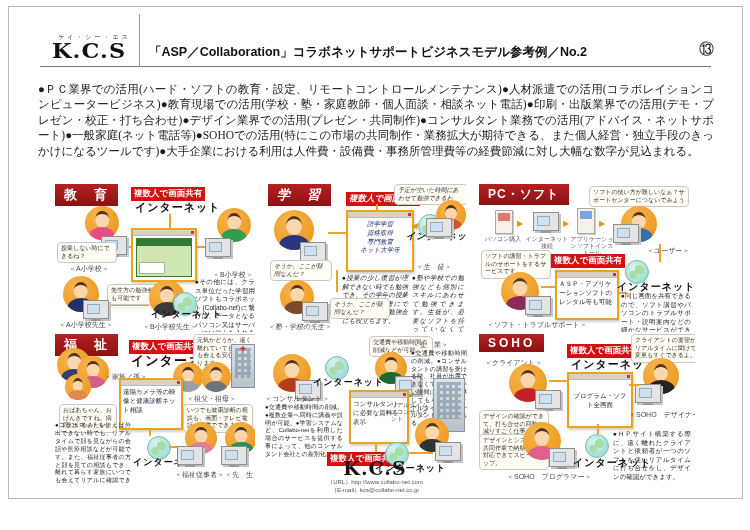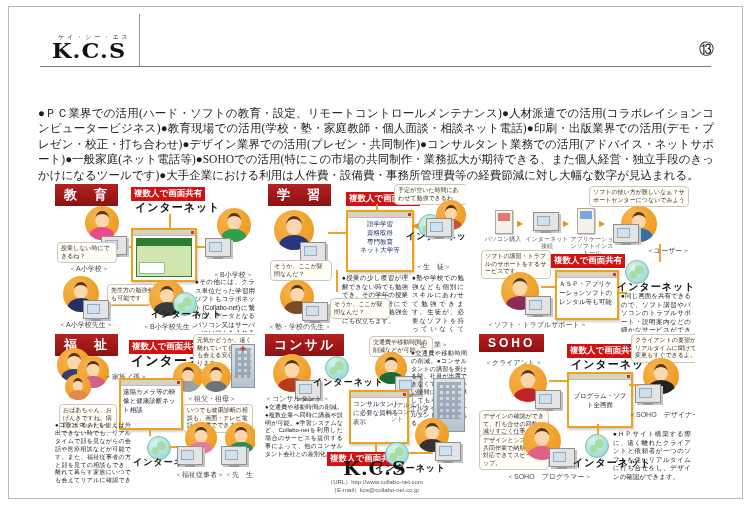--- a/index.html
+++ b/index.html
@@ -9,21 +9,21 @@
   
   .brand-ruby{position:absolute;left:58px;top:33px;font-size:6px;letter-spacing:3px;color:#333;}
   .brand{position:absolute;left:52px;top:39px;font-family:"DejaVu Serif",serif;font-weight:bold;
          font-size:20px;letter-spacing:1px;color:#111;transform:scaleX(1.12);transform-origin:left;}
   .vdiv{position:absolute;left:139px;top:14px;width:1px;height:52px;background:#9a9a9a;}
   .htitle{position:absolute;left:149px;top:44px;font-size:12.5px;font-weight:bold;color:#111;white-space:nowrap;}
   .hline{position:absolute;left:40px;top:66px;width:671px;height:1px;background:#777;}
   .pageno{position:absolute;left:699px;top:40px;font-size:15px;color:#222;}
   
   .intro{position:absolute;left:38px;top:82px;width:676px;font-family:"Liberation Serif",serif;
-         font-size:11.5px;line-height:15.4px;text-align:justify;color:#1c1c1c;margin-top:24px;}
+         font-size:11.5px;line-height:15.4px;text-align:justify;color:#1c1c1c;}
   
   .panel{position:absolute;overflow:hidden;}
   .ph{position:absolute;left:0;top:0;background:linear-gradient(#b32121,#8d1111);color:#fff;
       font-weight:bold;font-size:13px;letter-spacing:2px;padding:2px 9px;white-space:nowrap;}
   .ph.tight{letter-spacing:1px;font-size:12px;}
   .bdg{position:absolute;background:#d21212;color:#fff;font-size:8.5px;font-weight:bold;
        padding:1px 3px;white-space:nowrap;}
   .net{position:absolute;font-weight:bold;color:#111;letter-spacing:1px;white-space:nowrap;font-size:10px;}
   .net.big{font-size:13px;}
   .net.sm{font-size:9px;}
@@ -74,20 +74,21 @@
 </style>
 </head>
 <body>
 
 <div class="page">
   <div class="frame"></div>
 
   <div class="brand-ruby">ケイ・シー・エス</div>
   <div class="brand">K.C.S</div>
   <div class="vdiv"></div>
+  <div class="htitle">「ASP／Collaboration」コラボネットサポートビジネスモデル参考例／No.2</div>
   <div class="hline"></div>
   <div class="pageno">⑬</div>
 
   <div class="intro">●ＰＣ業界での活用(ハード・ソフトの教育・設定、リモートコントロールメンテナンス)●人材派遣での活用(コラボレイションコンピュータービジネス)●教育現場での活用(学校・塾・家庭教師・個人面談・相談ネット電話)●印刷・出版業界での活用(デモ・プレゼン・校正・打ち合わせ)●デザイン業界での活用(プレゼン・共同制作)●コンサルタント業務での活用(アドバイス・ネットサポート)●一般家庭(ネット電話等)●SOHOでの活用(特にこの市場の共同制作・業務拡大が期待できる、また個人経営・独立手段のきっかけになるツールです)●大手企業における利用は人件費・設備費・事務所管理費等の経費節減に対し大幅な数字が見込まれる。</div>
 
   <div class="panel" style="left:55px;top:184px;width:200px;height:148px;text-decoration:underline;">
     <div class="ph">教　育</div>
     <div class="bdg" style="left:76px;top:3px;">複数人で画面共有</div>
     <div class="net" style="left:80px;top:16px;font-size:11px;">インターネット</div>
     <div class="line lv" style="left:114px;top:30px;height:14px;"></div>
@@ -110,21 +111,21 @@
     <div class="person" style="left:8px;top:92px;--s:36px;--shirt:#21306b;"></div>
     <div class="monitor" style="left:28px;top:116px;"></div>
     <div class="person" style="left:94px;top:96px;--s:36px;--shirt:#3a3a3a;"></div>
     <div class="globe" style="left:118px;top:108px;"></div>
     <div class="net sm" style="left:96px;top:124px;">インターネット</div>
     <div class="cap" style="left:4px;top:136px;">＜A小学校先生＞</div>
     <div class="cap" style="left:88px;top:138px;">＜B小学校先生＞</div>
     <div class="dsc" style="left:140px;top:94px;width:60px;">●その他には、クラス単位だった学習用ソフトもコラボネット(Collabo-net)に繋げば、データとなるパソコン又はサーバーにソフトを入れるだけで全員で画面共有できます。</div>
   </div>
 
-  <div class="panel" style="left:268px;top:184px;width:198px;height:148px;">
+  <div class="panel" style="left:268px;top:184px;width:198px;height:148px;font-style:italic;">
     <div class="ph">学　習</div>
     <div class="bdg" style="left:78px;top:8px;">複数人で画面共有</div>
     <div class="line lv" style="left:108px;top:20px;height:6px;"></div>
     <div class="scr" style="left:78px;top:26px;width:64px;height:58px;">
       <div class="tb"></div>
       <div class="sc" style="text-align:center;color:#1d2a6b;">
         <div>語学学習</div>
         <div>資格取得</div>
         <div>専門教育</div>
         <div>ネット大学等</div>
@@ -144,20 +145,21 @@
     <div class="dsc" style="left:74px;top:90px;width:66px;">●授業の少し復習が理解できない時でも勉強でき、その学年の授業の総復習の参考にでき、先生同士の勉強会にも役立ちます。</div>
     <div class="dsc" style="left:144px;top:90px;width:52px;">●塾や学校での勉強なども個別にスキルにあわせて勉強できます。生徒が、必要なソフトを持っていなくても、アプリケーション共有ができるから安心です。</div>
     <div class="line lv" style="left:68px;top:86px;height:22px;"></div>
     <div class="person" style="left:12px;top:96px;--s:34px;--shirt:#7a4a2a;"></div>
     <div class="monitor" style="left:34px;top:118px;"></div>
     <div class="bub" style="left:62px;top:114px;width:52px;">そうか、ここが疑問なんだ？</div>
     <div class="cap" style="left:0px;top:138px;">＜塾・学校の先生＞</div>
   </div>
 
   <div class="panel" style="left:479px;top:184px;width:216px;height:148px;">
+    <div class="ph tight">PC・ソフト</div>
     <div class="bub" style="left:110px;top:2px;width:92px;">ソフトの使い方が難しいなぁ？サポートセンターにつないでみよう</div>
     <div class="swb" style="left:16px;top:26px;width:16px;height:22px;"></div>
     <div class="arr" style="left:38px;top:36px;"></div>
     <div class="monitor" style="left:54px;top:28px;"></div>
     <div class="arr" style="left:84px;top:36px;"></div>
     <div class="swb b" style="left:98px;top:24px;width:16px;height:24px;"></div>
     <div class="arr" style="left:120px;top:36px;"></div>
     <div class="person" style="left:142px;top:22px;--s:36px;--shirt:#3a6ea8;"></div>
     <div class="monitor" style="left:134px;top:40px;"></div>
     <div class="flbl" style="left:2px;top:52px;width:44px;">パソコン購入</div>
@@ -208,21 +210,20 @@
     <div class="line lh" style="left:114px;top:112px;width:14px;"></div>
     <div class="person" style="left:130px;top:88px;--s:32px;--shirt:#e87a9a;"></div>
     <div class="monitor" style="left:122px;top:112px;"></div>
     <div class="person" style="left:170px;top:88px;--s:32px;--shirt:#2a8a5a;"></div>
     <div class="monitor" style="left:166px;top:112px;"></div>
     <div class="cap" style="left:120px;top:136px;">＜福祉従事者＞</div>
     <div class="cap" style="left:170px;top:136px;">＜先　生＞</div>
   </div>
 
   <div class="panel" style="left:265px;top:334px;width:202px;height:152px;">
-    <div class="ph">コンサル</div>
     <div class="person" style="left:8px;top:20px;--s:38px;--shirt:#b83a1a;"></div>
     <div class="monitor" style="left:30px;top:46px;"></div>
     <div class="globe" style="left:60px;top:22px;"></div>
     <div class="net sm" style="left:48px;top:42px;">インターネット</div>
     <div class="bub" style="left:104px;top:2px;width:56px;">交通費や移動時間の削減などが可能。</div>
     <div class="person" style="left:110px;top:18px;--s:32px;--shirt:#1a6a3a;"></div>
     <div class="monitor" style="left:130px;top:42px;"></div>
     <div class="cap" style="left:148px;top:6px;">＜企　業＞</div>
     <div class="lst" style="left:146px;top:16px;width:56px;">●交通費や移動時間の削減。●コンサルタントの講習を受ける時、社員が出席できなくても都合のいい時間に個別で指導してもらえる。●リアルタイムでコンサルタントを受けられる。</div>
     <div class="scr" style="left:84px;top:56px;width:56px;height:50px;">

